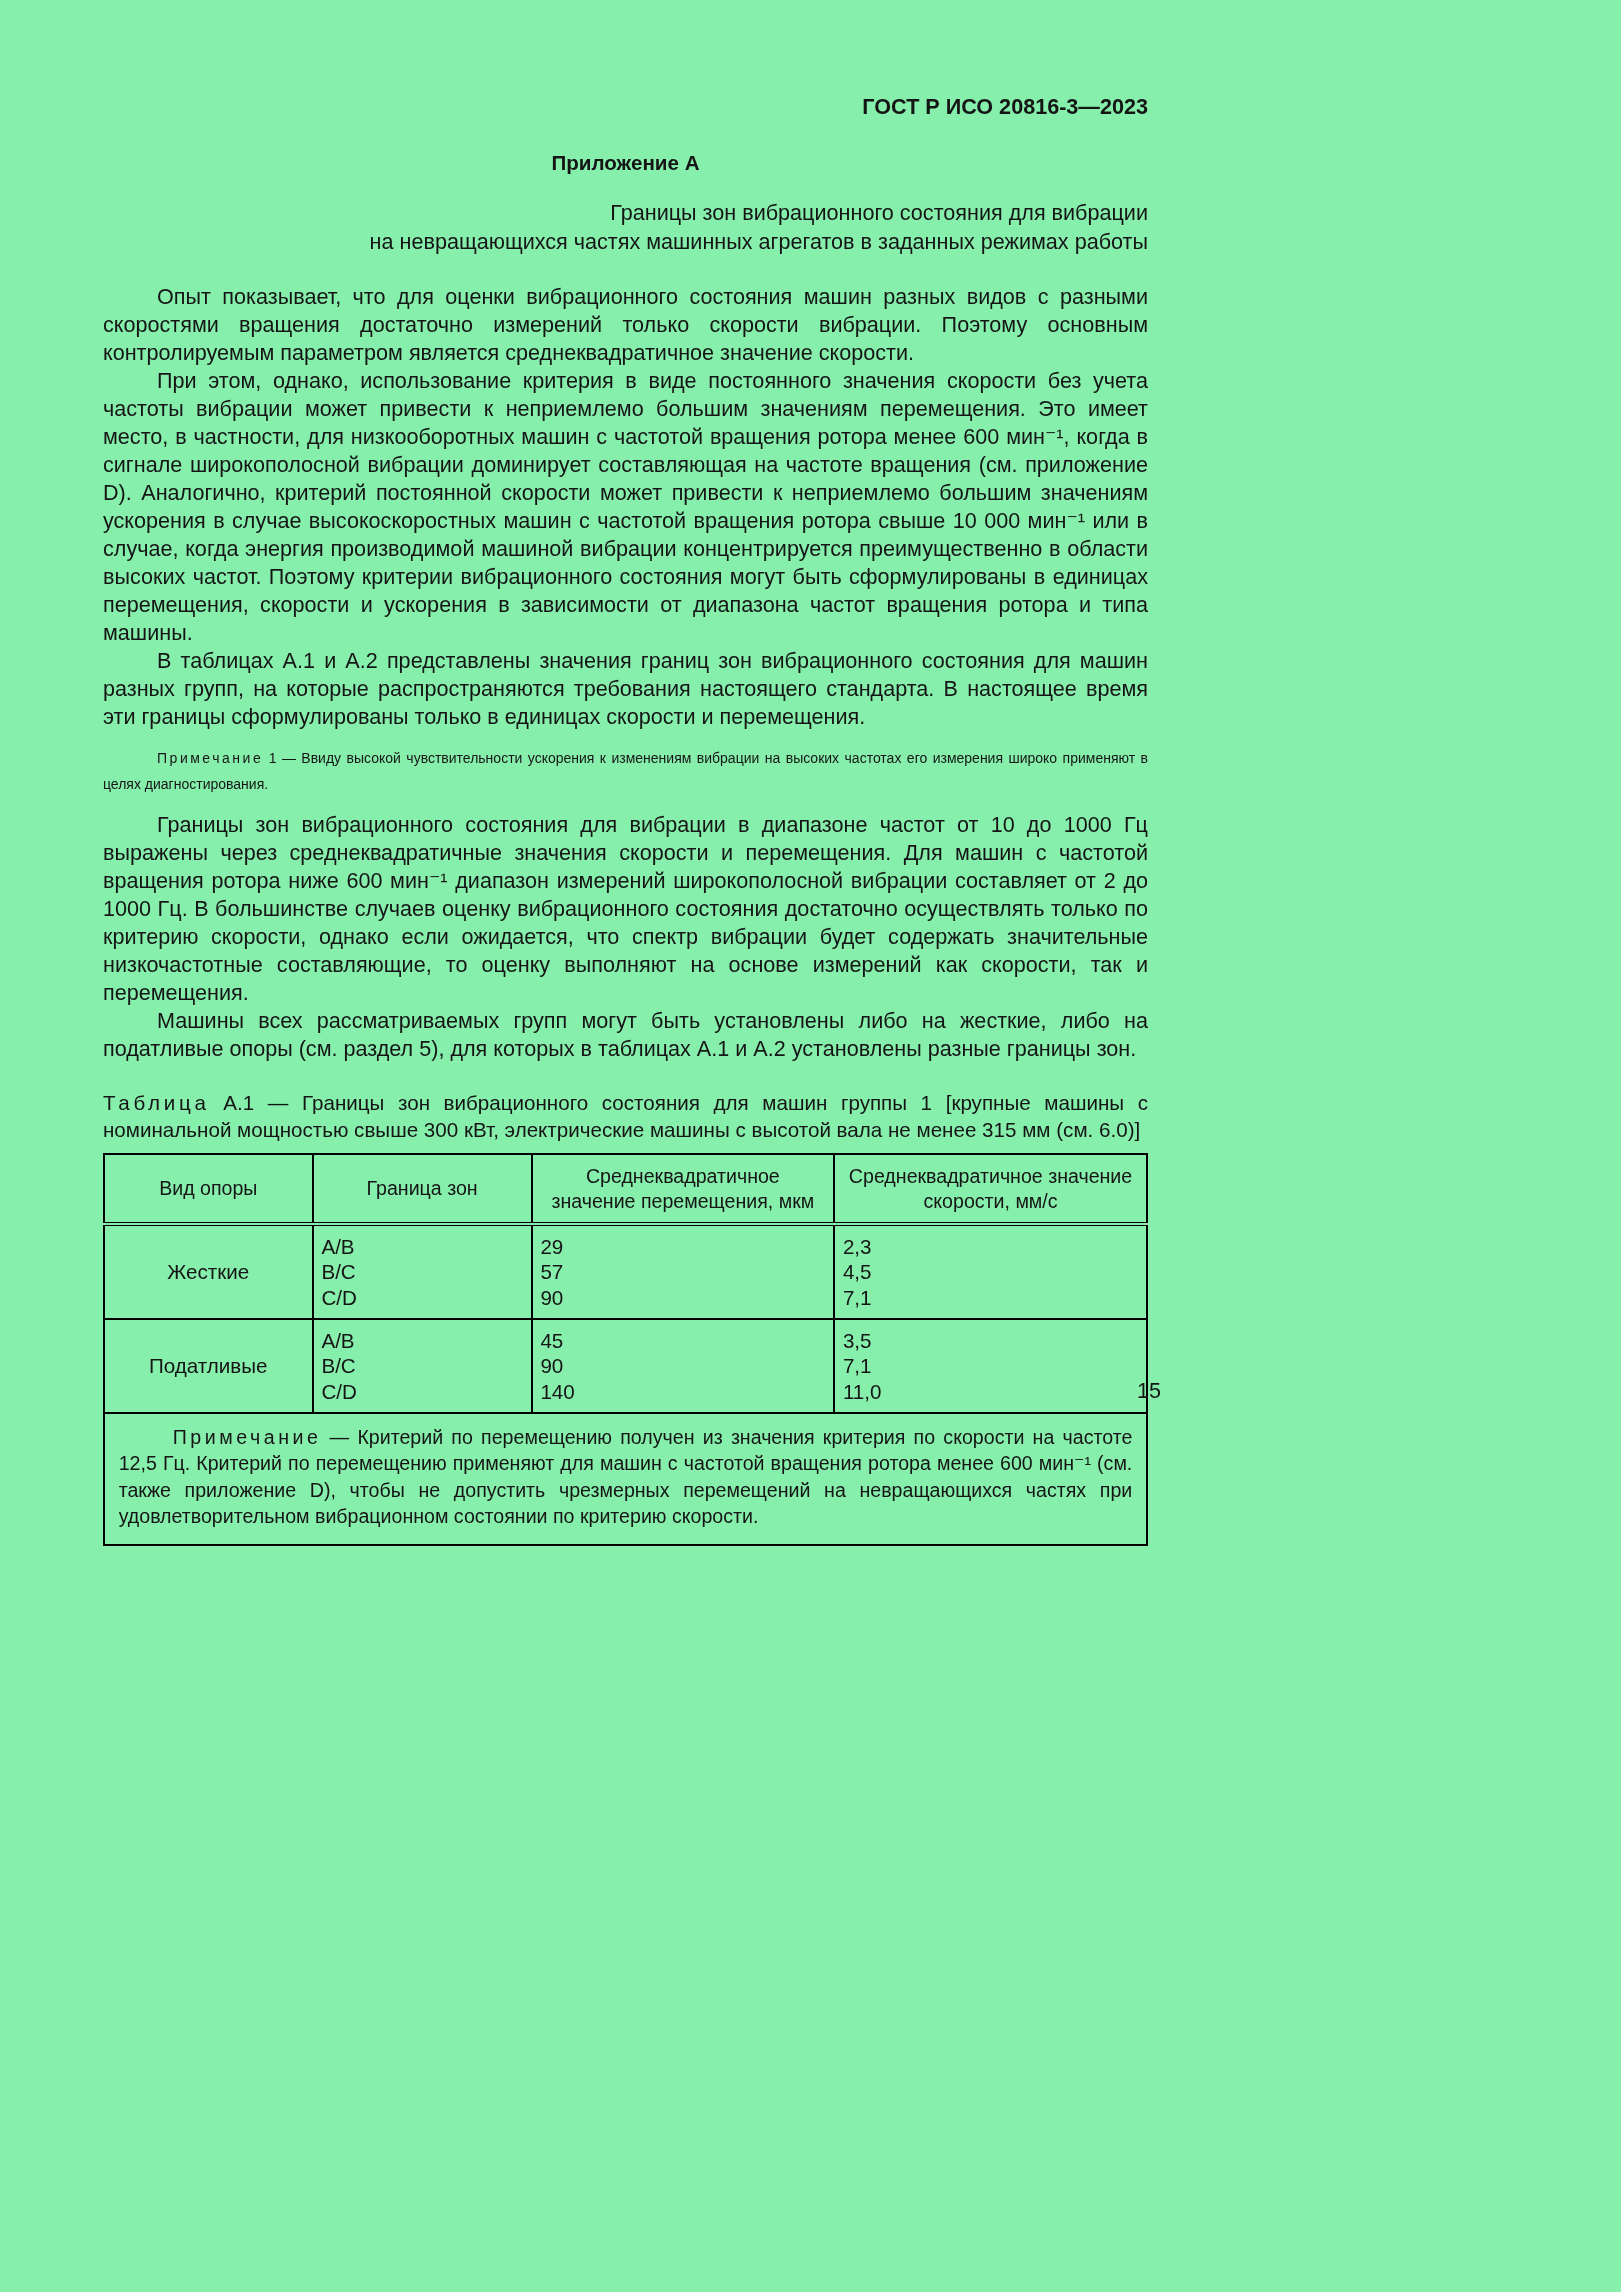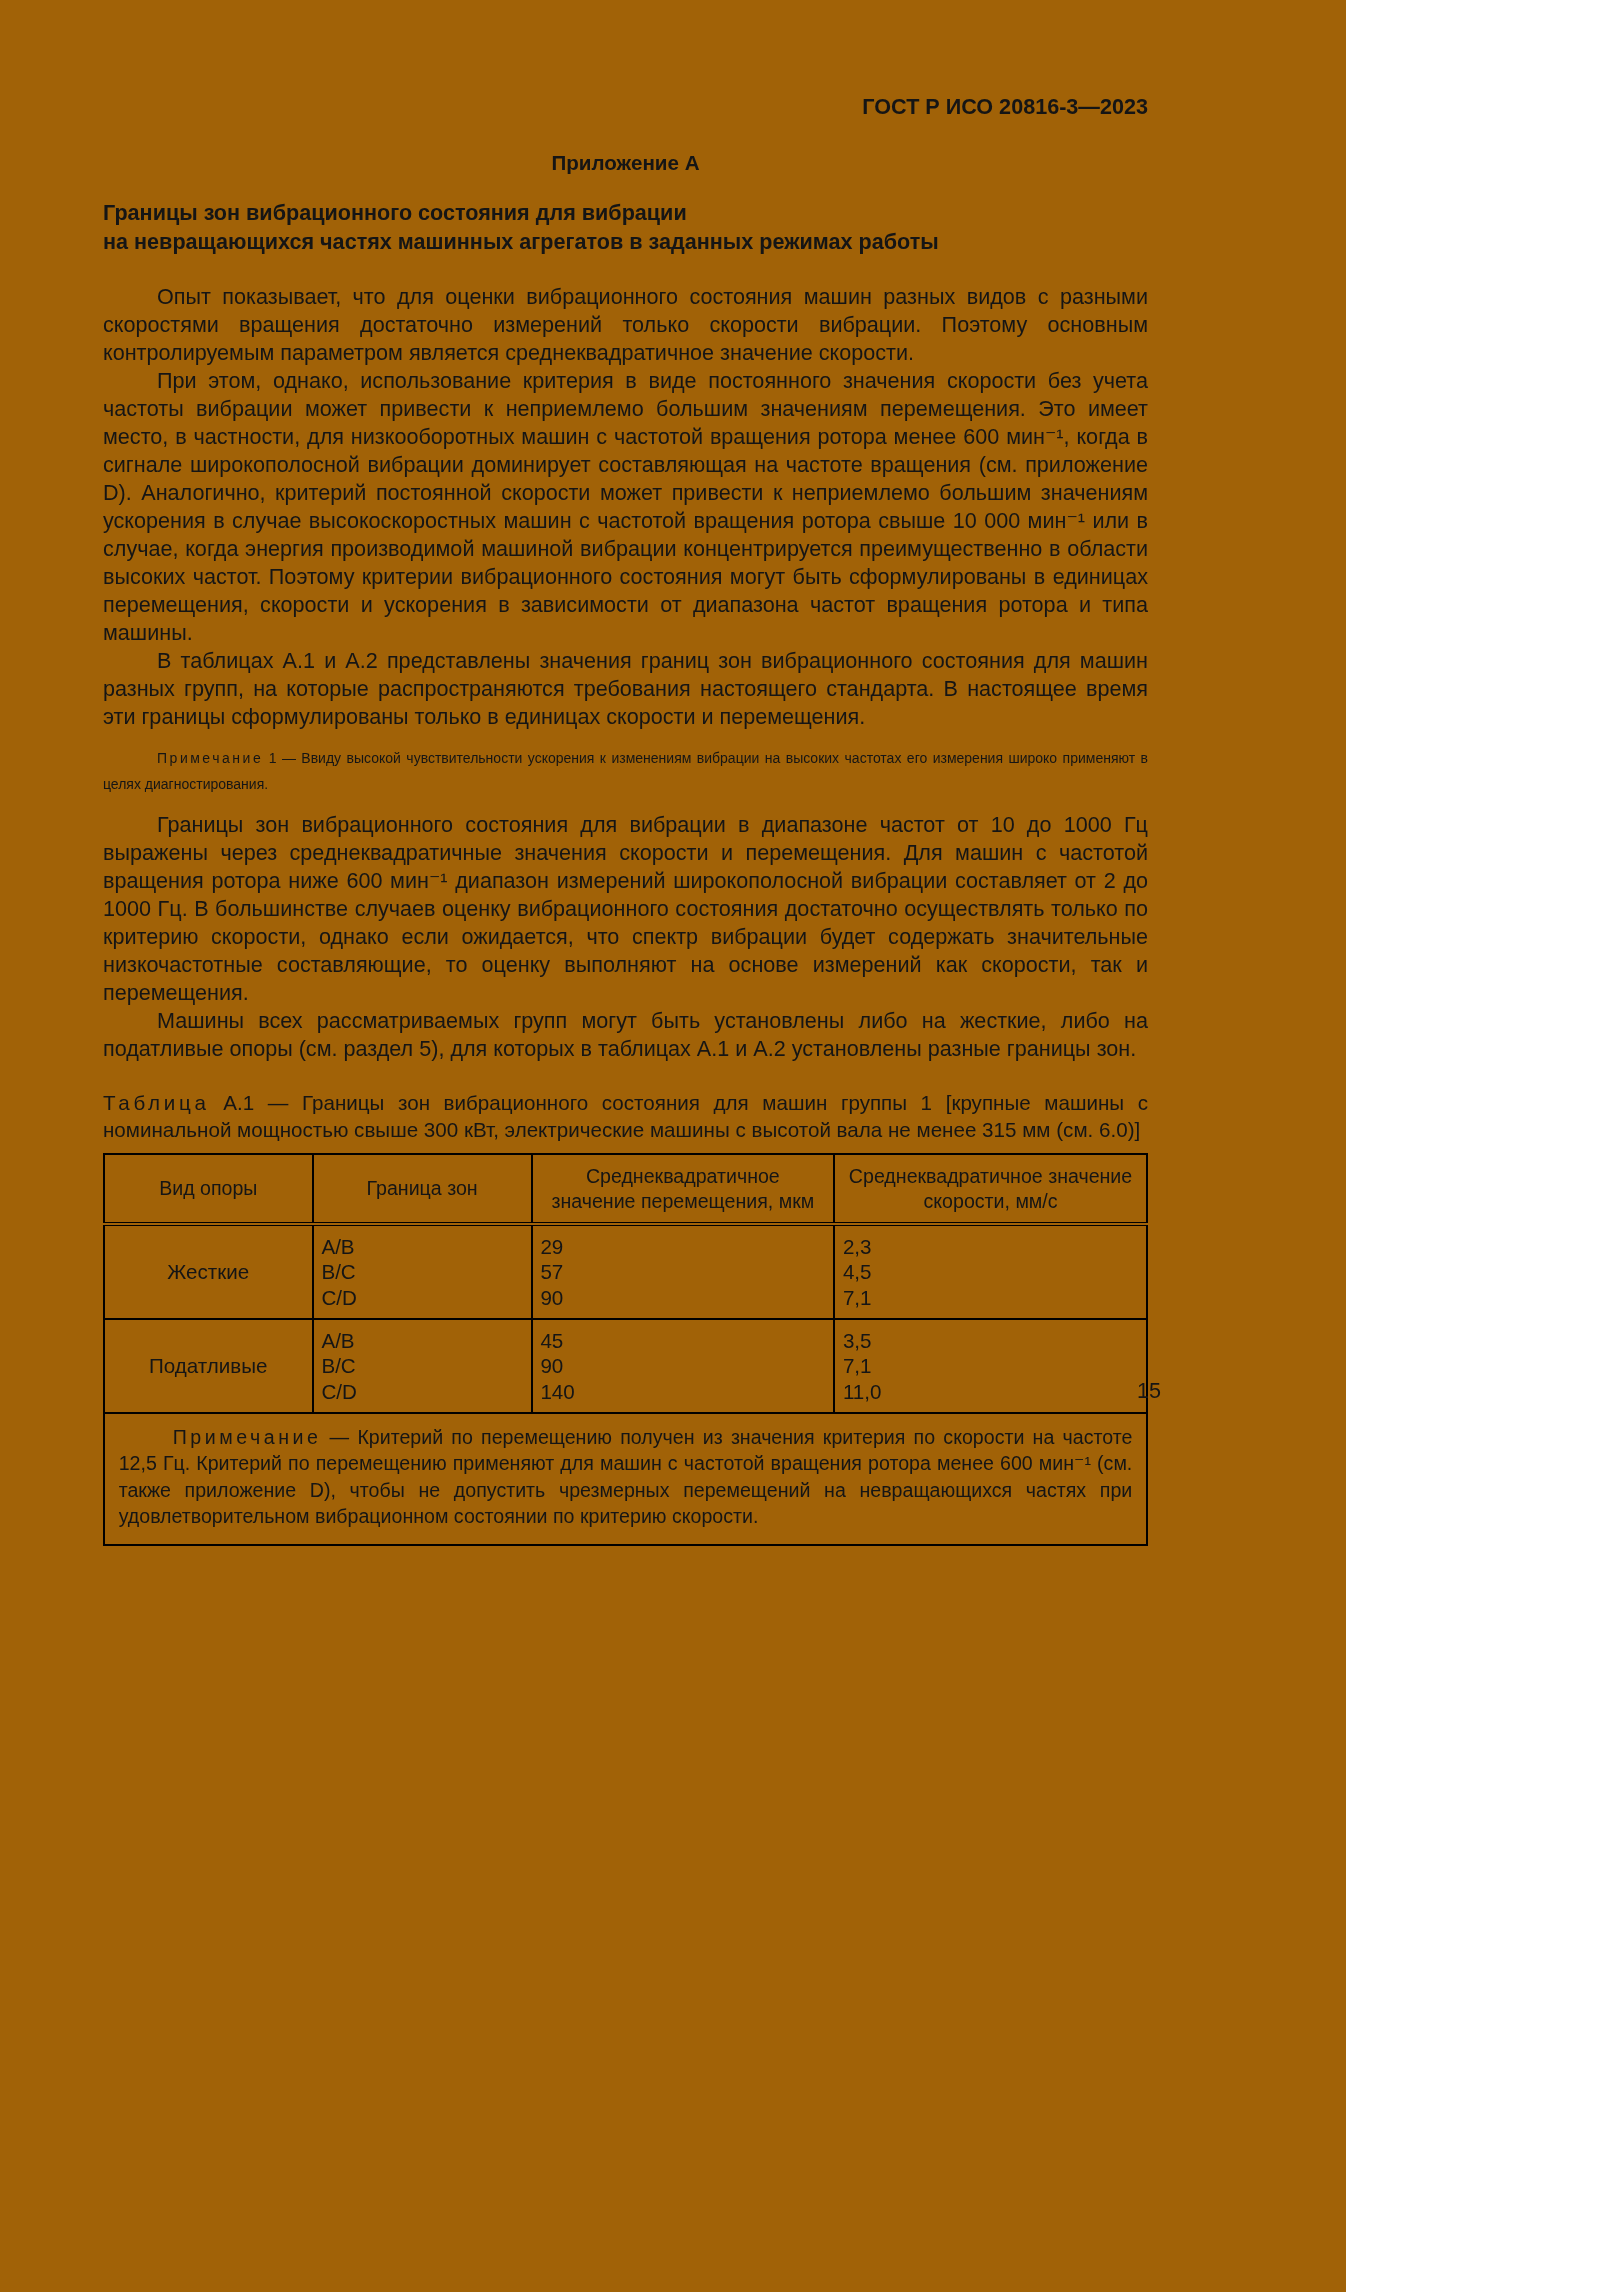--- a/index.html
+++ b/index.html
@@ -1,21 +1,21 @@
 <!DOCTYPE html>
 <html><head>
 <meta charset="utf-8">
 <style>
   * { box-sizing: border-box; }
   html, body { margin: 0; padding: 0; background: #ffffff; }
   .page {
     position: relative;
-    width: 1346px;
+    width: 1621px;
     height: 2293px;
-    background: #a16207;
+    background: #86efac;
     font-family: "Liberation Sans", "DejaVu Sans", sans-serif;
     color: #151515;
     overflow: hidden;
   }
   .content {
     position: absolute;
     left: 103px;
     top: 94px;
     width: 1045px;
   }
@@ -27,22 +27,22 @@
     margin-bottom: 29px;
   }
   .annex {
     text-align: center;
     font-weight: bold;
     font-size: 20.6px;
     line-height: 27.4px;
     margin-bottom: 21.6px;
   }
   .doc-title {
-    text-align: left;
-    font-weight: bold;
+    text-align: right;
+    font-weight: normal;
     font-size: 21.6px;
     line-height: 29px;
     margin-bottom: 27.4px;
   }
   .para {
     margin: 0;
     font-size: 21.6px;
     line-height: 28px;
     text-align: justify;
     text-indent: 54px;

